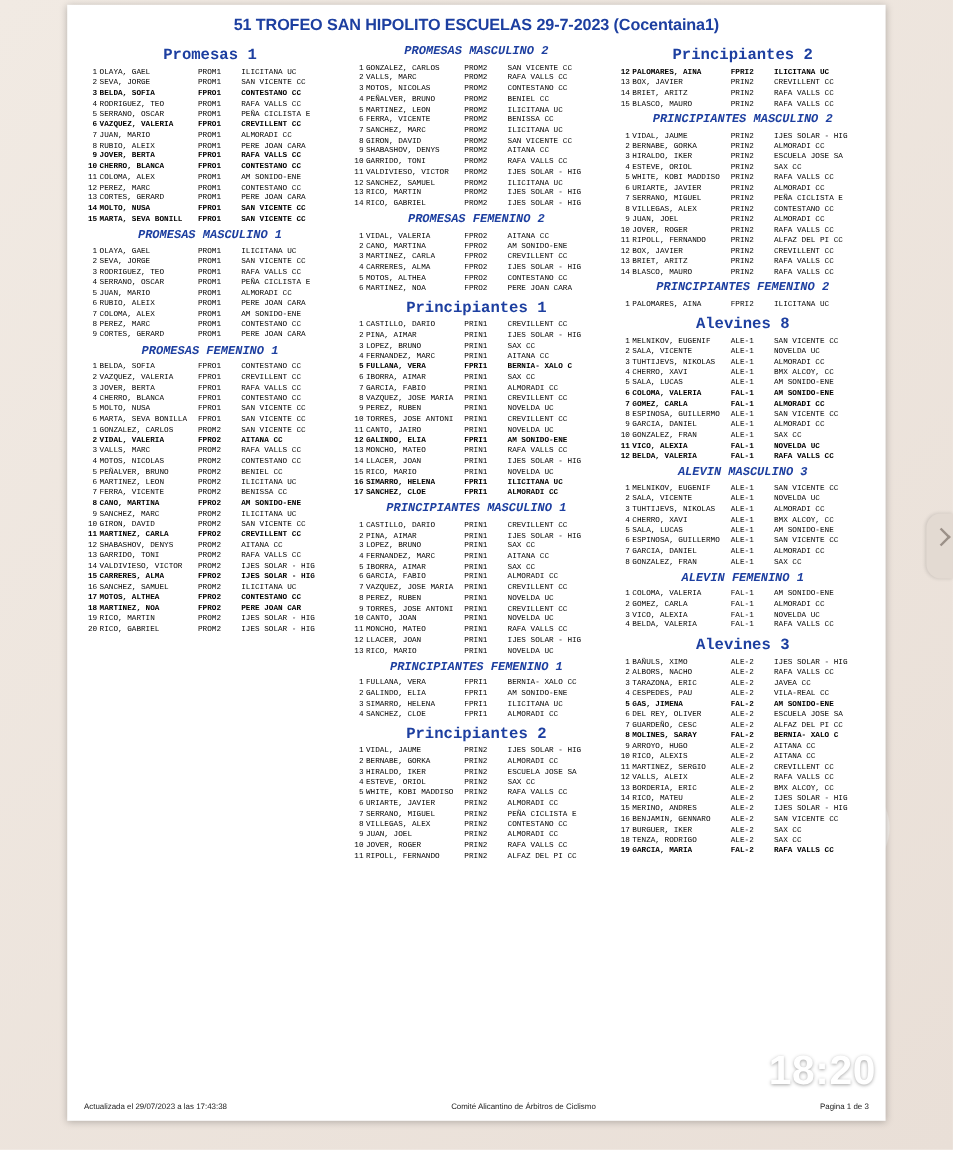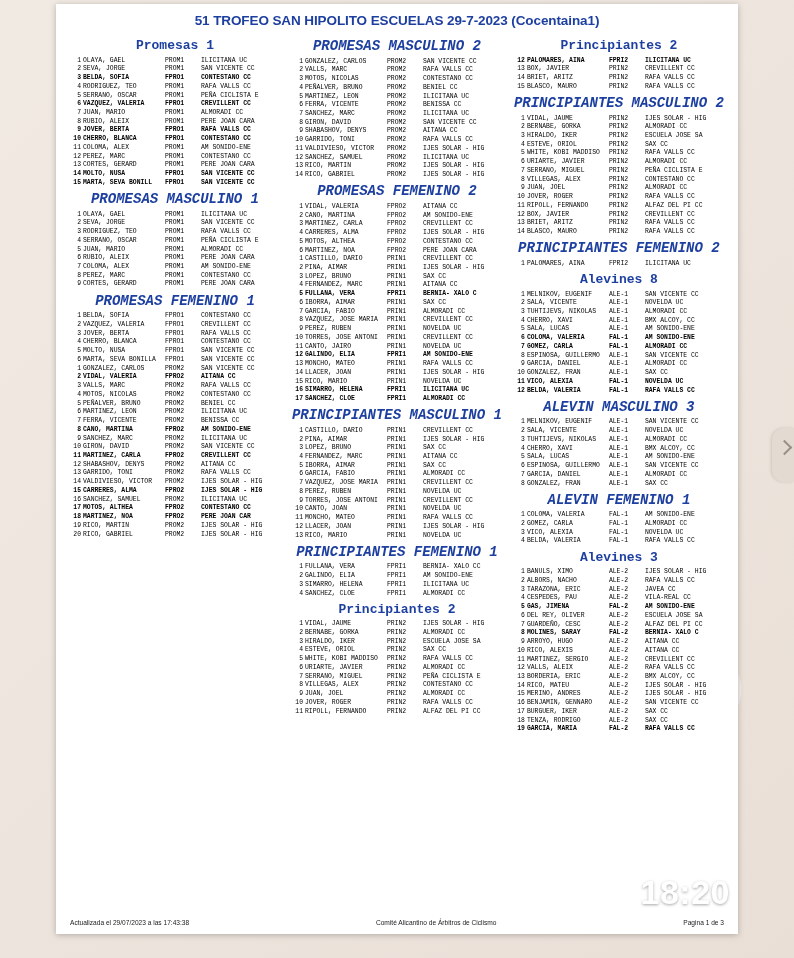--- a/index.html
+++ b/index.html
@@ -44,21 +44,21 @@
     height:856px;
   }
   .col{width:33.33%;box-sizing:border-box;padding:0 4px;font-family:Liberation Mono, monospace;}
   .sec-title{
     text-align:center;
     font-weight:bold;
     color:#1d3fa0;
     margin:4px 0 3px 0;
   }
   .sec-title.big{font-size:13px;}
-  .sec-title.small{font-size:14px;font-style:italic;}
+  .sec-title.small{font-size:10px;font-style:italic;}
   table.lst{
     width:100%;
     border-collapse:collapse;
     font-size:6.4px;
     table-layout:fixed;
   }
   table.lst td{
     padding:0.6px 1px;
     white-space:nowrap;
     overflow:hidden;
@@ -562,20 +562,21 @@
               <td class="clb">CONTESTANO CC</td>
             </tr>
             <tr>
               <td class="num">6</td>
               <td class="nm">MARTINEZ, NOA</td>
               <td class="cat">FPRO2</td>
               <td class="clb">PERE JOAN CARA</td>
             </tr>
           </tbody>
         </table>
+        <div class="sec-title big">Principiantes 1</div>
         <table class="lst">
           <tbody>
             <tr>
               <td class="num">1</td>
               <td class="nm">CASTILLO, DARIO</td>
               <td class="cat">PRIN1</td>
               <td class="clb">CREVILLENT CC</td>
             </tr>
             <tr>
               <td class="num">2</td>

